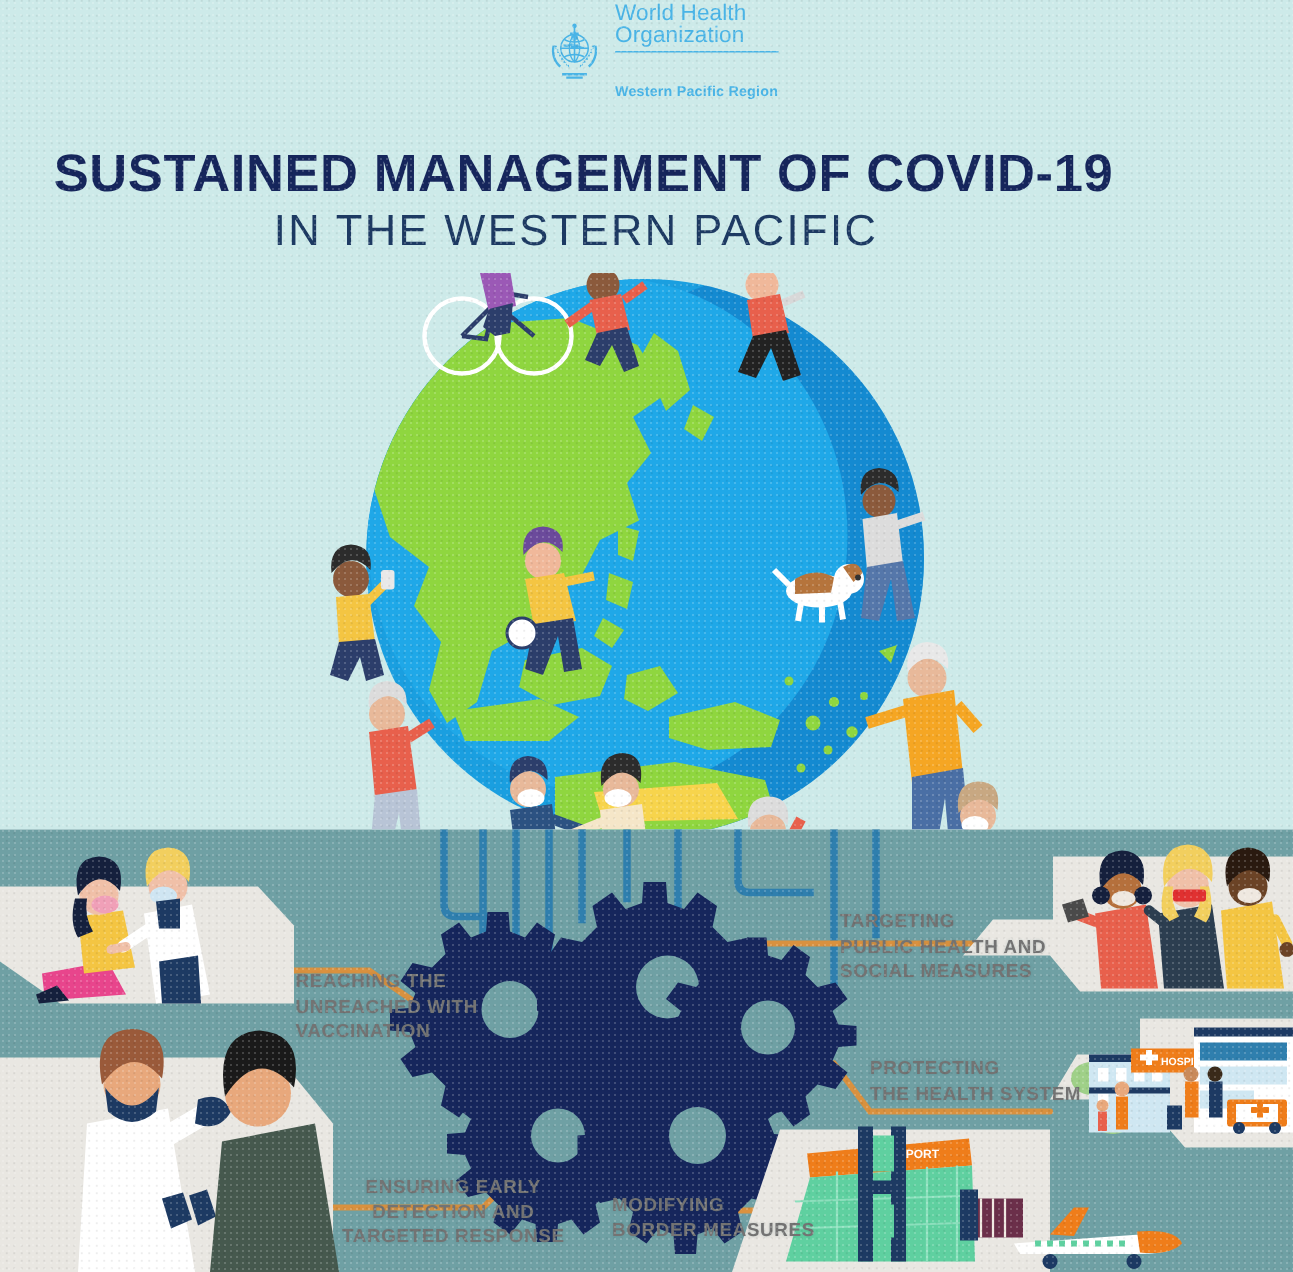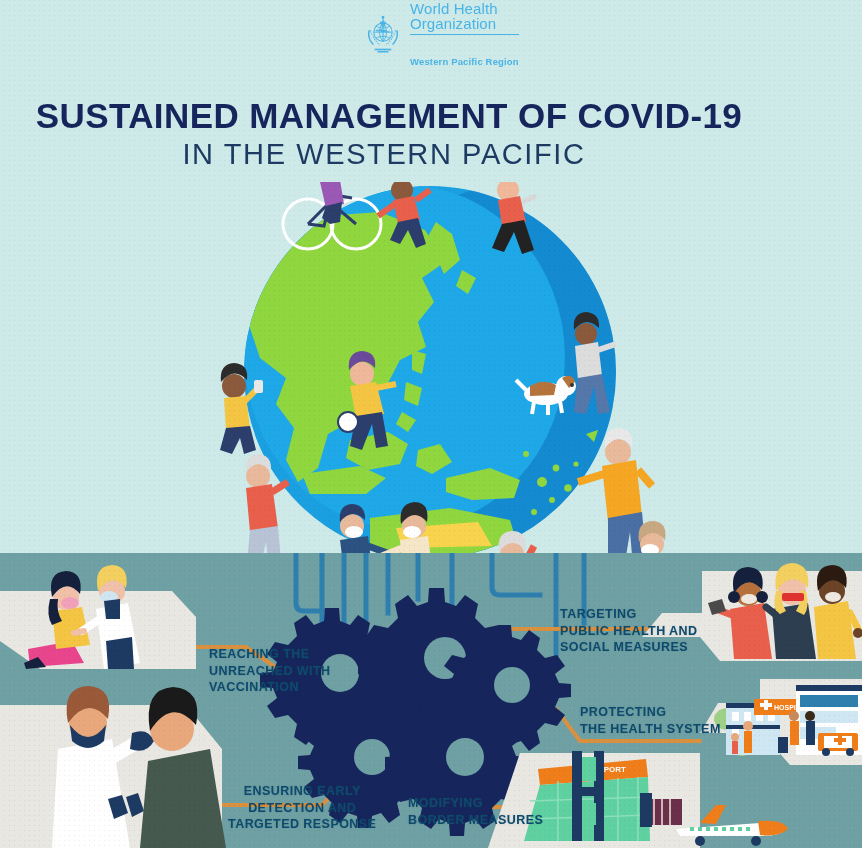--- a/index.html
+++ b/index.html
@@ -62,25 +62,25 @@
   }
   
   .globe-wrap {
     position:absolute; left:190px; top:182px;
     width:480px; height:371px; overflow:hidden;
   }
   
   .lower-svg { position:absolute; left:0; top:553px; width:862px; height:295px; }
   
   .lbl {
-    position:absolute; color:#0c4a6e; font-weight:bold;
+    position:absolute; color:#737373; font-weight:bold;
     font-size:12.5px; line-height:1.32; letter-spacing:.45px;
     white-space:pre-line; text-shadow:0 0 2px rgba(50,90,95,.25);
   }
-  .lbl-vax     { left:197px; top:646px;margin-left:12px; }
+  .lbl-vax     { left:197px; top:646px; }
   .lbl-target  { left:560px; top:606px; }
   .lbl-protect { left:580px; top:704px; }
   .lbl-detect  { left:228px; top:783px;text-align:center; }
   .lbl-border  { left:408px; top:795px; }
 </style>
 </head>
 <body>
 
 <div id="poster">
 

